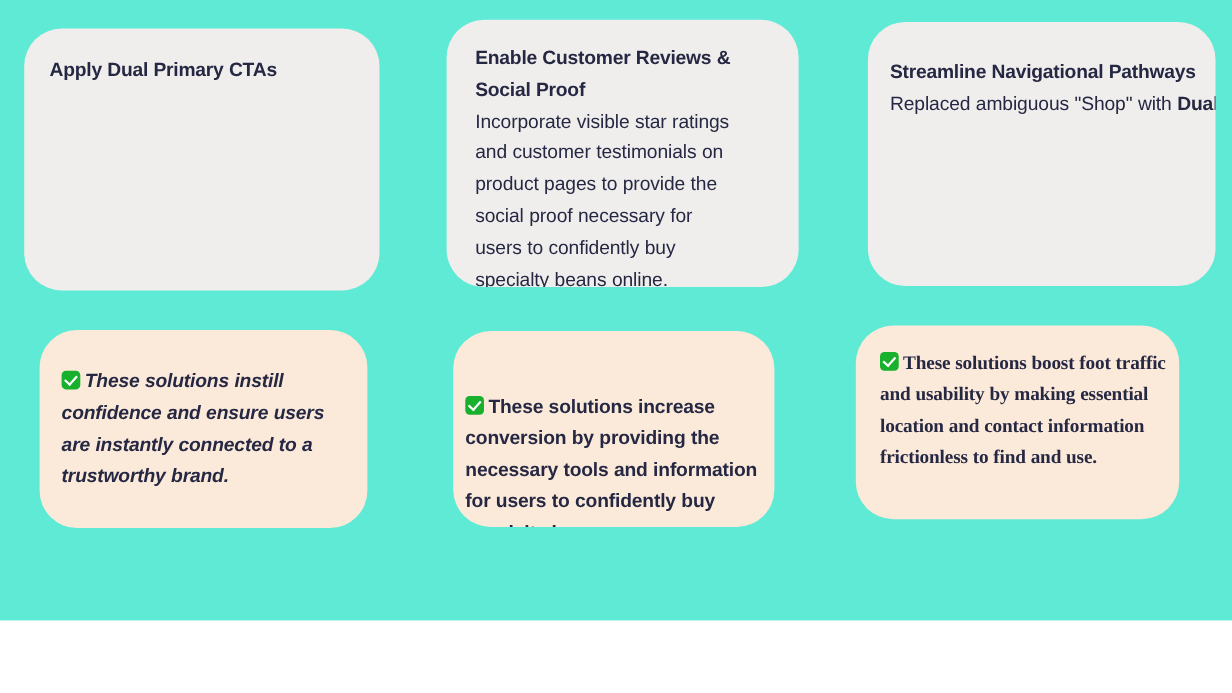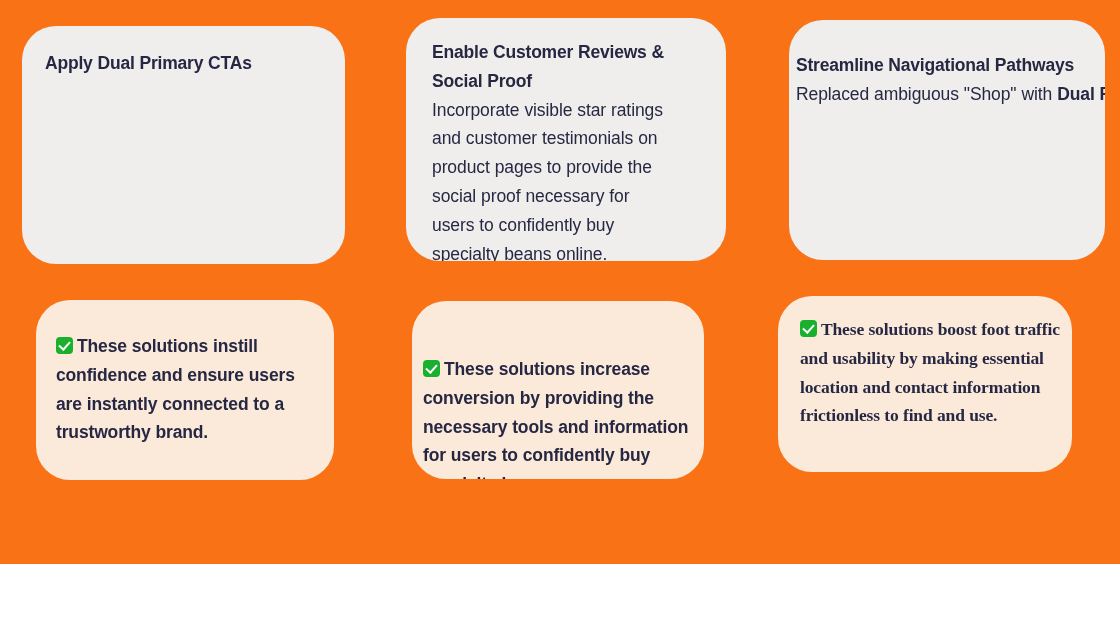--- a/index.html
+++ b/index.html
@@ -9,21 +9,21 @@
     height: 630px;
     background: #ffffff;
     font-family: "Liberation Sans", sans-serif;
     overflow: hidden;
   }
 
   #canvas {
     position: relative;
     width: 1120px;
     height: 564px;
-    background: #f97316;
+    background: #5eead4;
   }
 
   .card {
     position: absolute;
     border-radius: 34px;
     overflow: hidden;
   }
 
   .card-solution {
     background: #EFEEEC;
@@ -54,25 +54,25 @@
   .inline-strong { font-weight: 700; }
 
   
   #card-solution-1 { left: 22px;  top: 26px;  width: 323px; height: 238px; }
   #card-solution-1 .card-inner { padding: 23px 38px 0 23px; }
 
   #card-solution-2 { left: 406px; top: 18px;  width: 320px; height: 243px; }
   #card-solution-2 .card-inner { padding: 20px 52px 0 26px; }
 
   #card-solution-3 { left: 789px; top: 20px;  width: 316px; height: 240px; }
-  #card-solution-3 .card-inner { padding: 31px 20px 0 7px; }
+  #card-solution-3 .card-inner { padding: 31px 20px 0 20px; }
   #card-solution-3 .card-body { white-space: nowrap; }
 
   
-  #card-outcome-1 { left: 36px;  top: 300px; width: 298px; height: 180px; }
+  #card-outcome-1 { left: 36px;  top: 300px; width: 298px; height: 180px; font-style: italic; }
   #card-outcome-1 .card-inner { padding: 32px 20px 0 20px; }
 
   #card-outcome-2 { left: 412px; top: 301px; width: 292px; height: 178px; }
   #card-outcome-2 .card-inner { padding: 17px 8px 0 11px; margin-top: 37px; }
 
   #card-outcome-3 { left: 778px; top: 296px; width: 294px; height: 176px; font-family: Liberation Serif, serif; }
   #card-outcome-3 .card-inner { padding: 19px 8px 0 22px; }
 
   .check-icon {
     display: inline-block;

